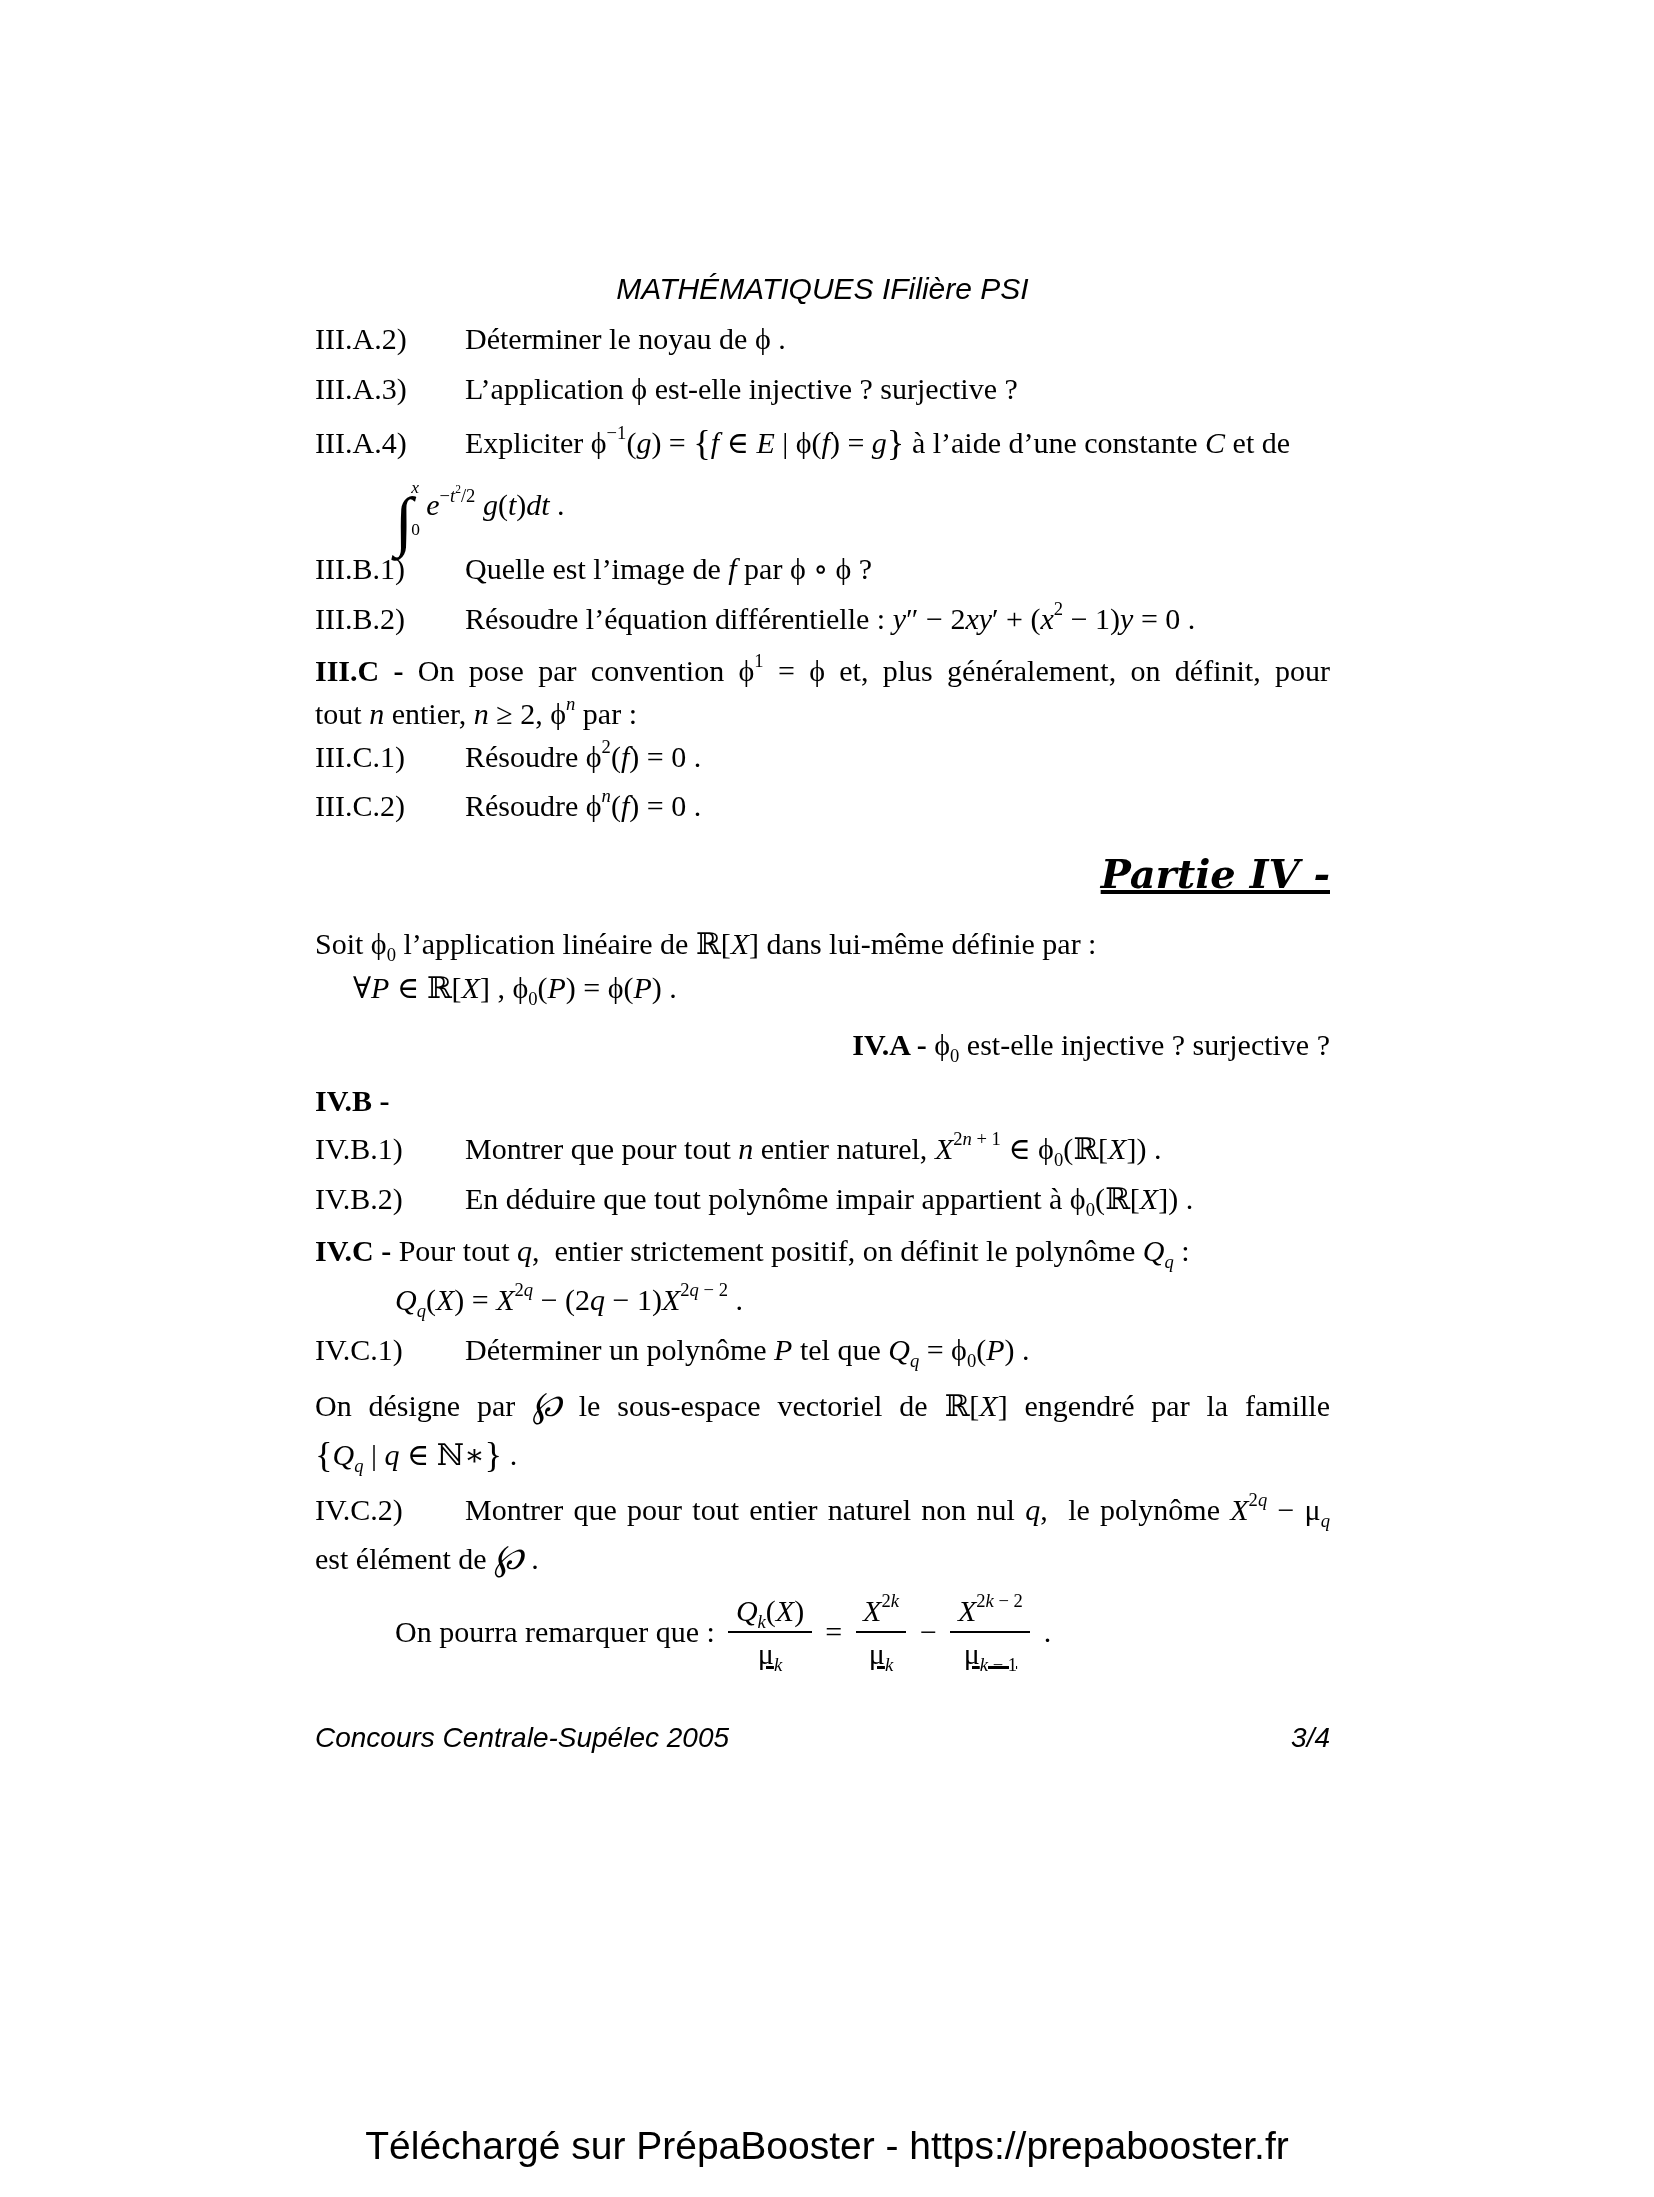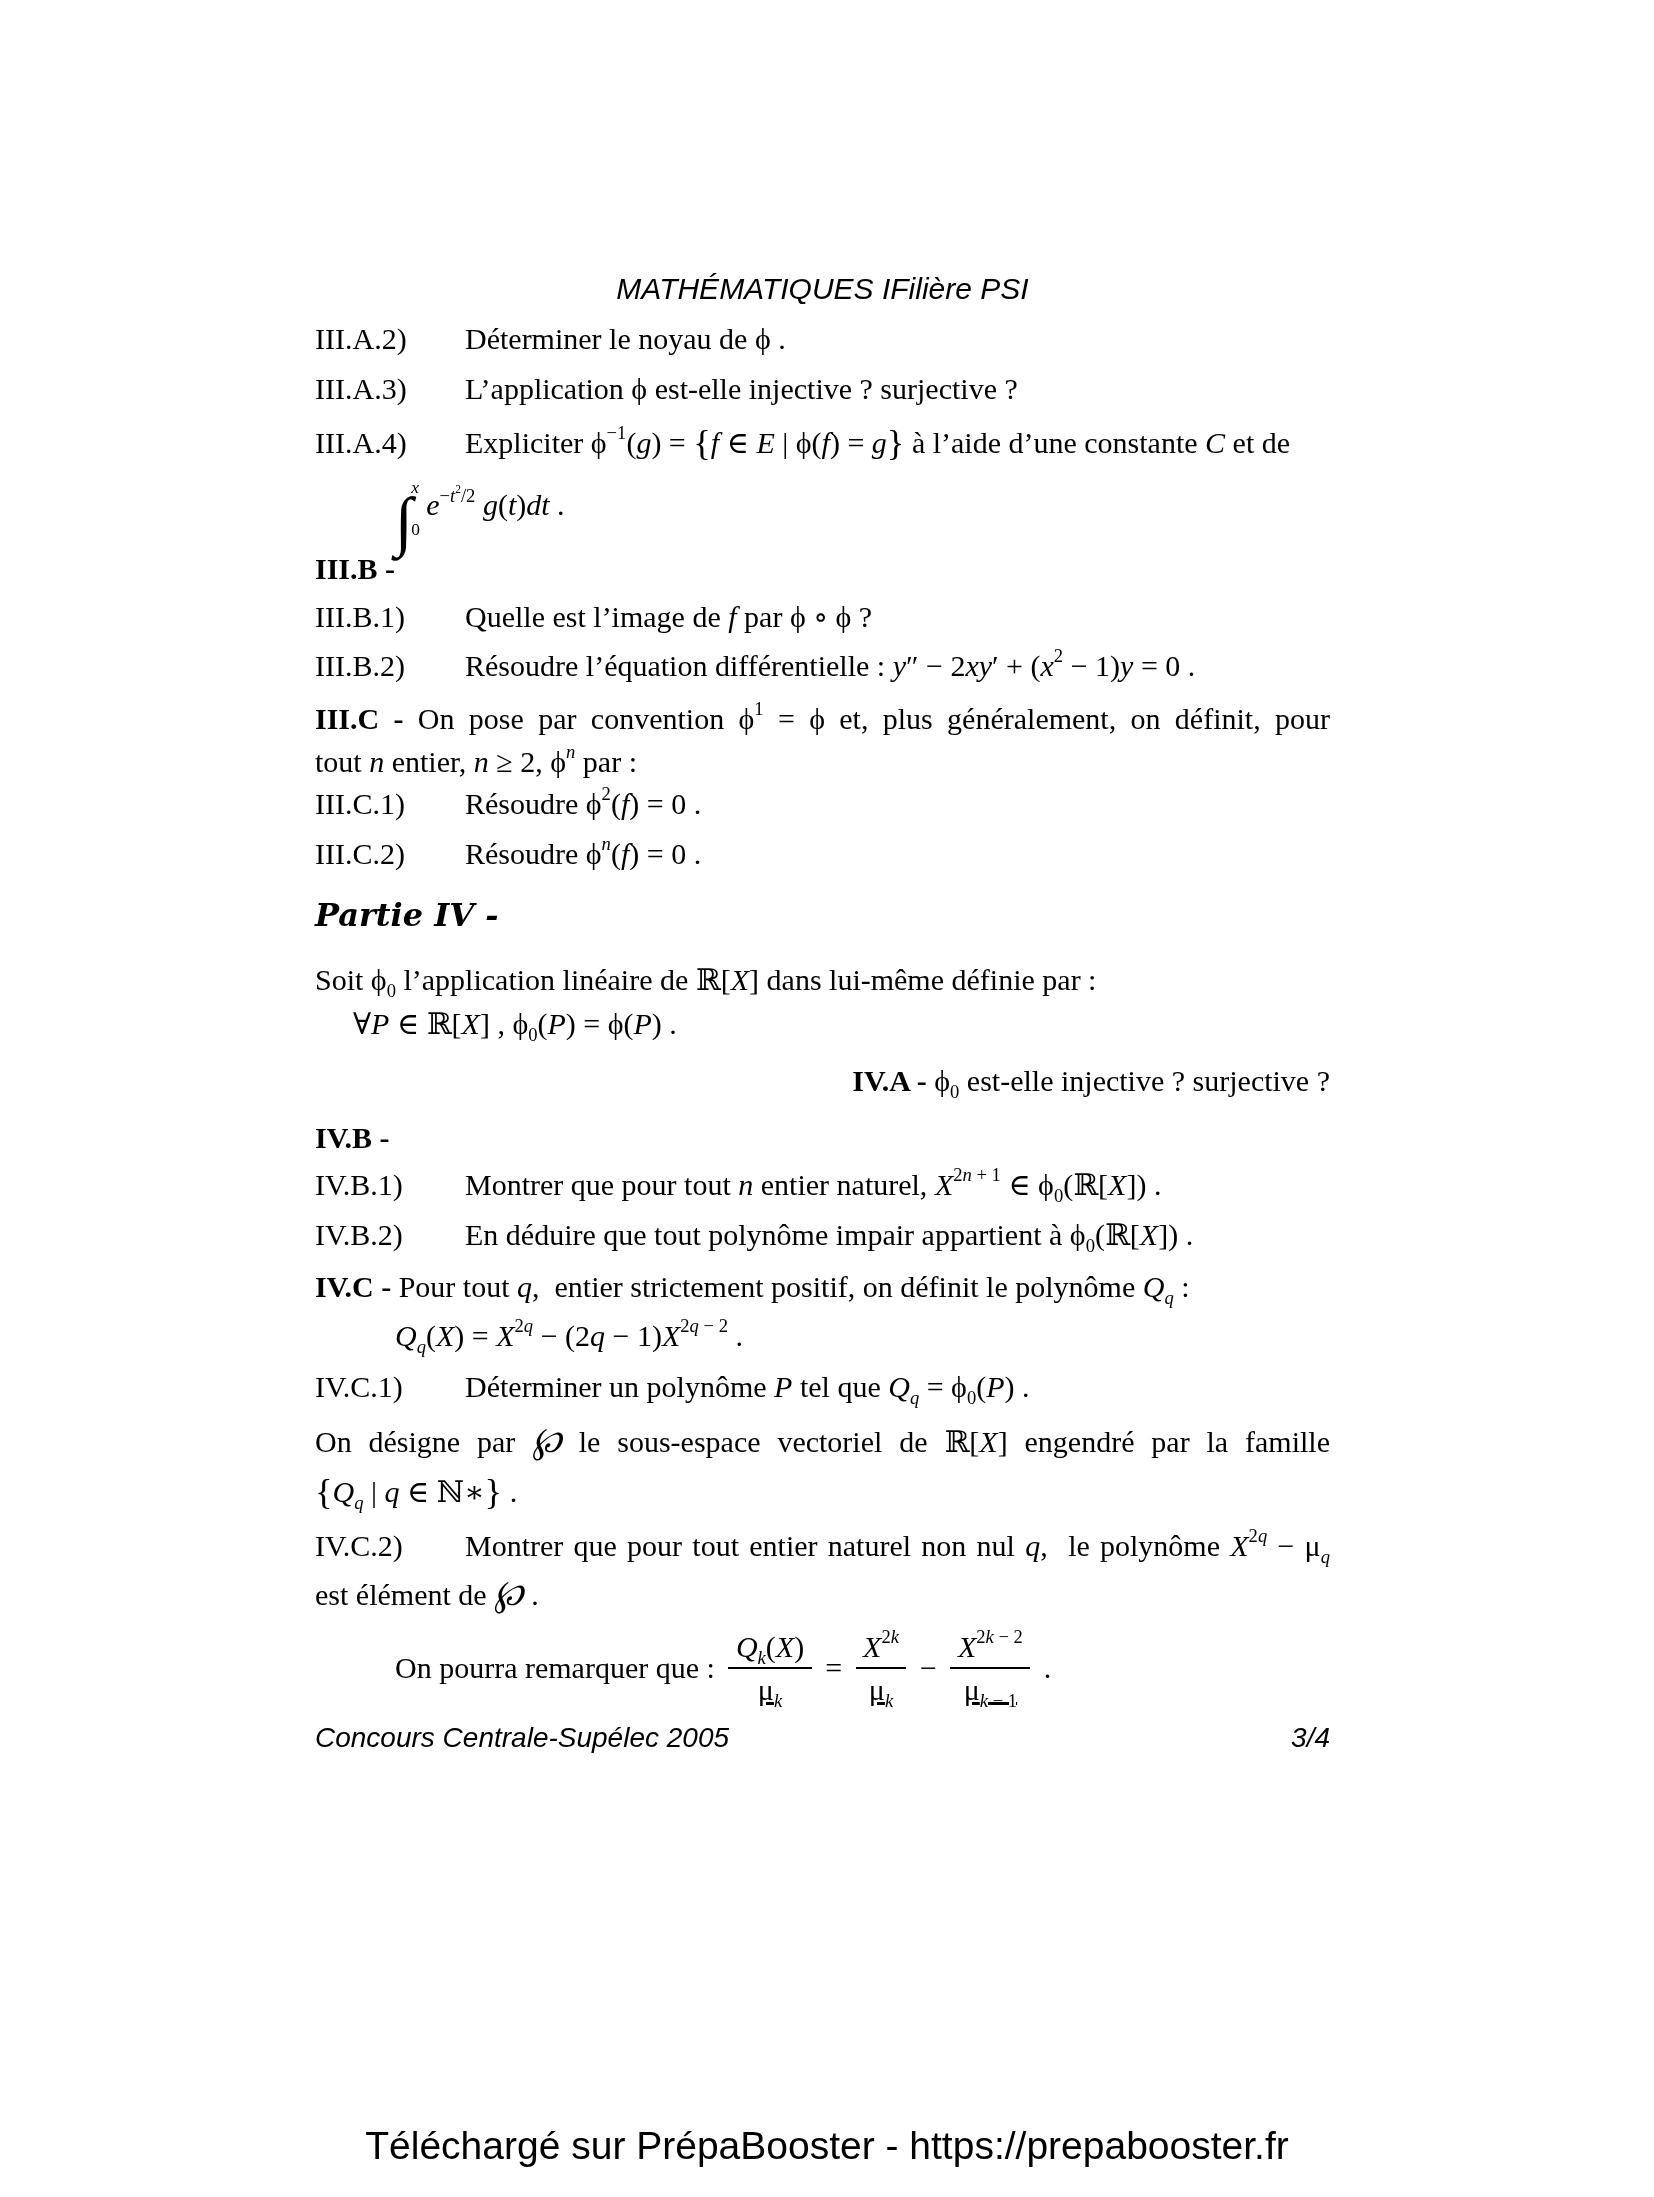--- a/index.html
+++ b/index.html
@@ -24,21 +24,21 @@
   .qlabel { display:inline-block; min-width:150px; }
   .shead { font-weight:700; margin:10px 0 5px 0; }
   .para { text-align:left; }
   .jline { text-align:justify; text-align-last:justify; }
   .dformula { margin:6px 0 8px 80px; }
   .forall { margin:2px 0 10px 38px; }
   .integral-line { margin:10px 0 10px 80px; }
   .remark { margin:14px 0 0 80px; }
   .part-title {
     font-family:"DejaVu Serif",serif; font-style:italic; font-weight:700;
-    font-size:32px; text-align:left; margin:18px 0 20px 0;
+    font-size:40px; text-align:right; margin:18px 0 20px 0;text-decoration:underline;
   }
   .footer {
     position:absolute; top:1722px; left:315px; right:324px;
     display:flex; justify-content:space-between; align-items:baseline;
     font-family:"Liberation Sans","DejaVu Sans",sans-serif;
     font-style:italic; font-size:28px;gap:6px;
   }
   .watermark {
     position:absolute; top:2124px; left:0; right:0;
     text-align:center;
@@ -82,21 +82,20 @@
 
     <p class="line"><span class="qlabel">III.A.3)</span><span><span class="r">L’application ϕ est-elle injective ? surjective ?</span></span></p>
 
     <p class="line"><span class="qlabel">III.A.4)</span><span><span class="r">Expliciter ϕ</span><span class="sup"><span class="r">−1</span></span><span class="r">(</span><span class="i">g</span><span class="r">) = </span><span class="br">{</span><span class="i">f</span><span class="r"> ∈ </span><span class="i">E</span><span class="r"> | ϕ(</span><span class="i">f</span><span class="r">) = </span><span class="i">g</span><span class="br">}</span><span class="r"> à l’aide d’une constante </span><span class="i">C</span><span class="r"> et de</span></span></p>
 
     <p class="integral-line"><span class="big">∫</span><span class="stack">
           <span><span class="i">x</span></span>
           <span><span class="r">0</span></span>
         </span><span class="i">e</span><span class="sup"><span class="r">−</span><span class="i">t</span><span class="sup"><span class="r">2</span></span><span class="r">/2</span></span><span class="r"> </span><span class="i">g</span><span class="r">(</span><span class="i">t</span><span class="r">)</span><span class="i">dt</span><span class="r"> .</span></p>
 
-    <p class="shead">III.B -</p>
 
     <p class="line"><span class="qlabel">III.B.1)</span><span><span class="r">Quelle est l’image de </span><span class="i">f</span><span class="r"> par ϕ ∘ ϕ ?</span></span></p>
 
     <p class="line"><span class="qlabel">III.B.2)</span><span><span class="r">Résoudre l’équation différentielle : </span><span class="i">y</span><span class="r">″ − 2</span><span class="i">xy</span><span class="r">′ + (</span><span class="i">x</span><span class="sup"><span class="r">2</span></span><span class="r"> − 1)</span><span class="i">y</span><span class="r"> = 0 .</span></span></p>
 
     <div style="margin-top:10px;">
       <p class="jline"><span class="b">III.C - </span><span class="r">On pose par convention ϕ</span><span class="sup"><span class="r">1</span></span><span class="r"> = ϕ et, plus généralement, on définit, pour</span></p>
       <p class="para"><span class="r">tout </span><span class="i">n</span><span class="r"> entier, </span><span class="i">n</span><span class="r"> ≥ 2,  ϕ</span><span class="sup"><span class="i">n</span></span><span class="r"> par :</span></p>
     </div>
 

